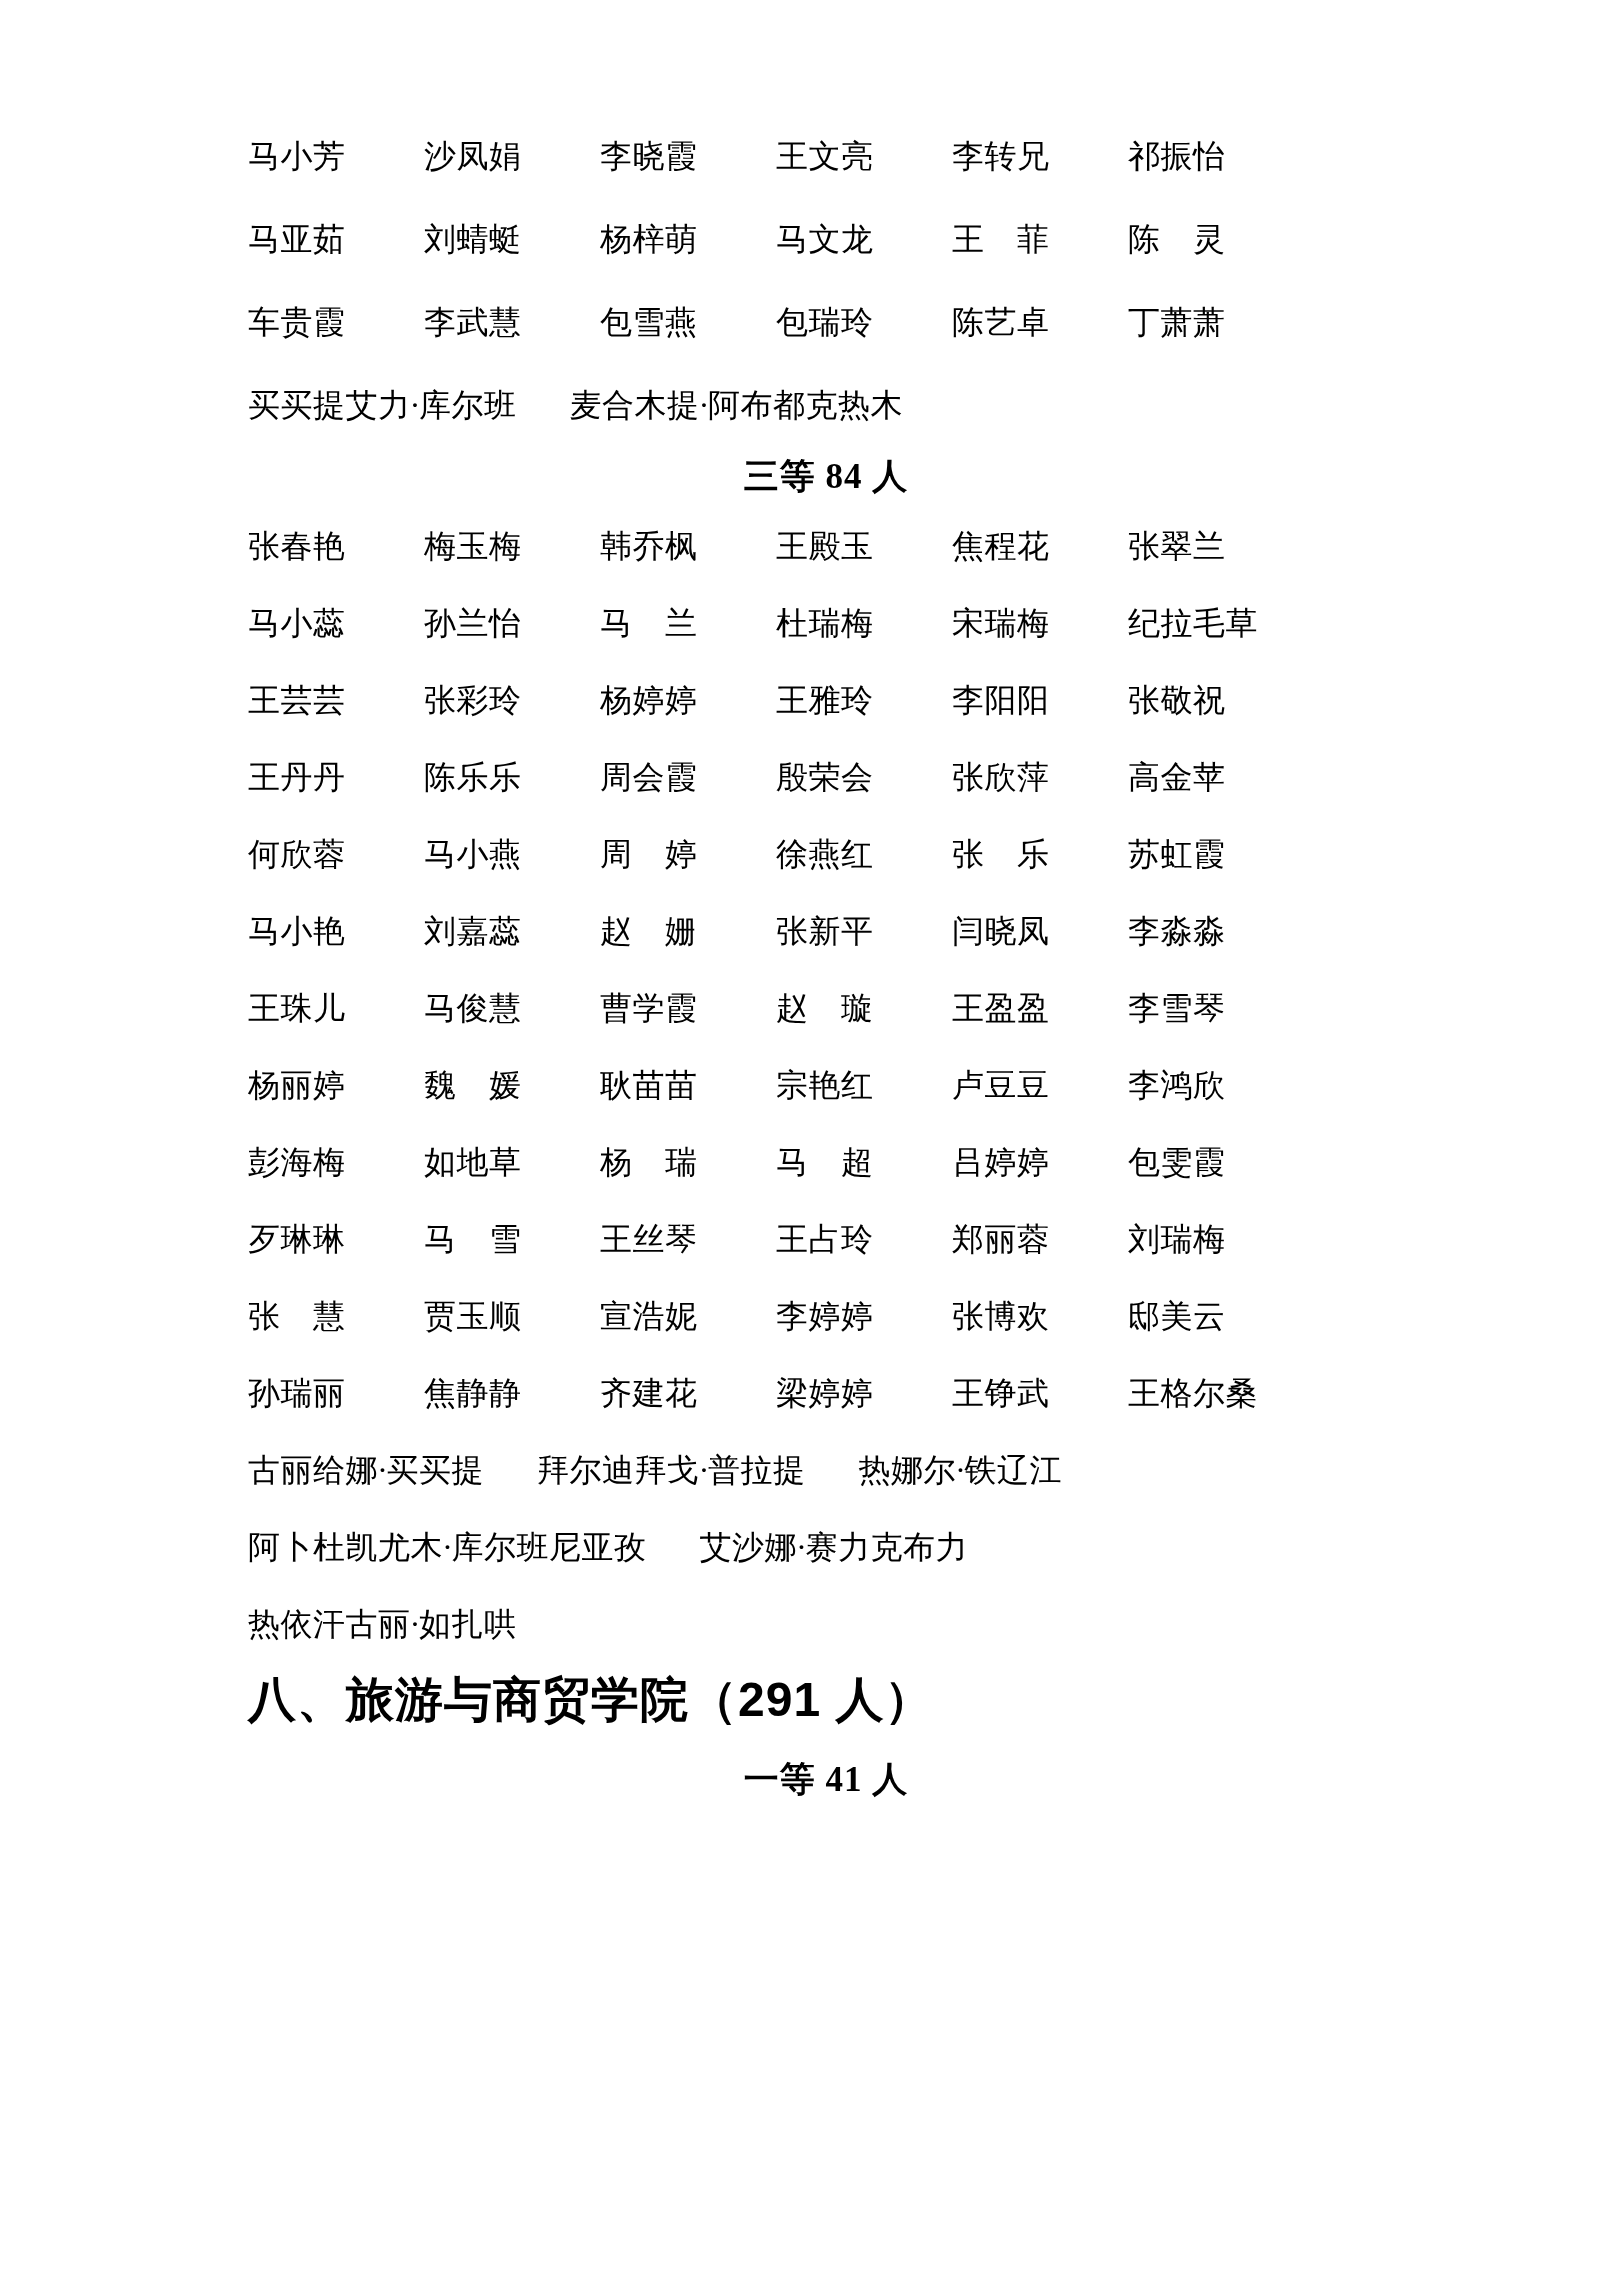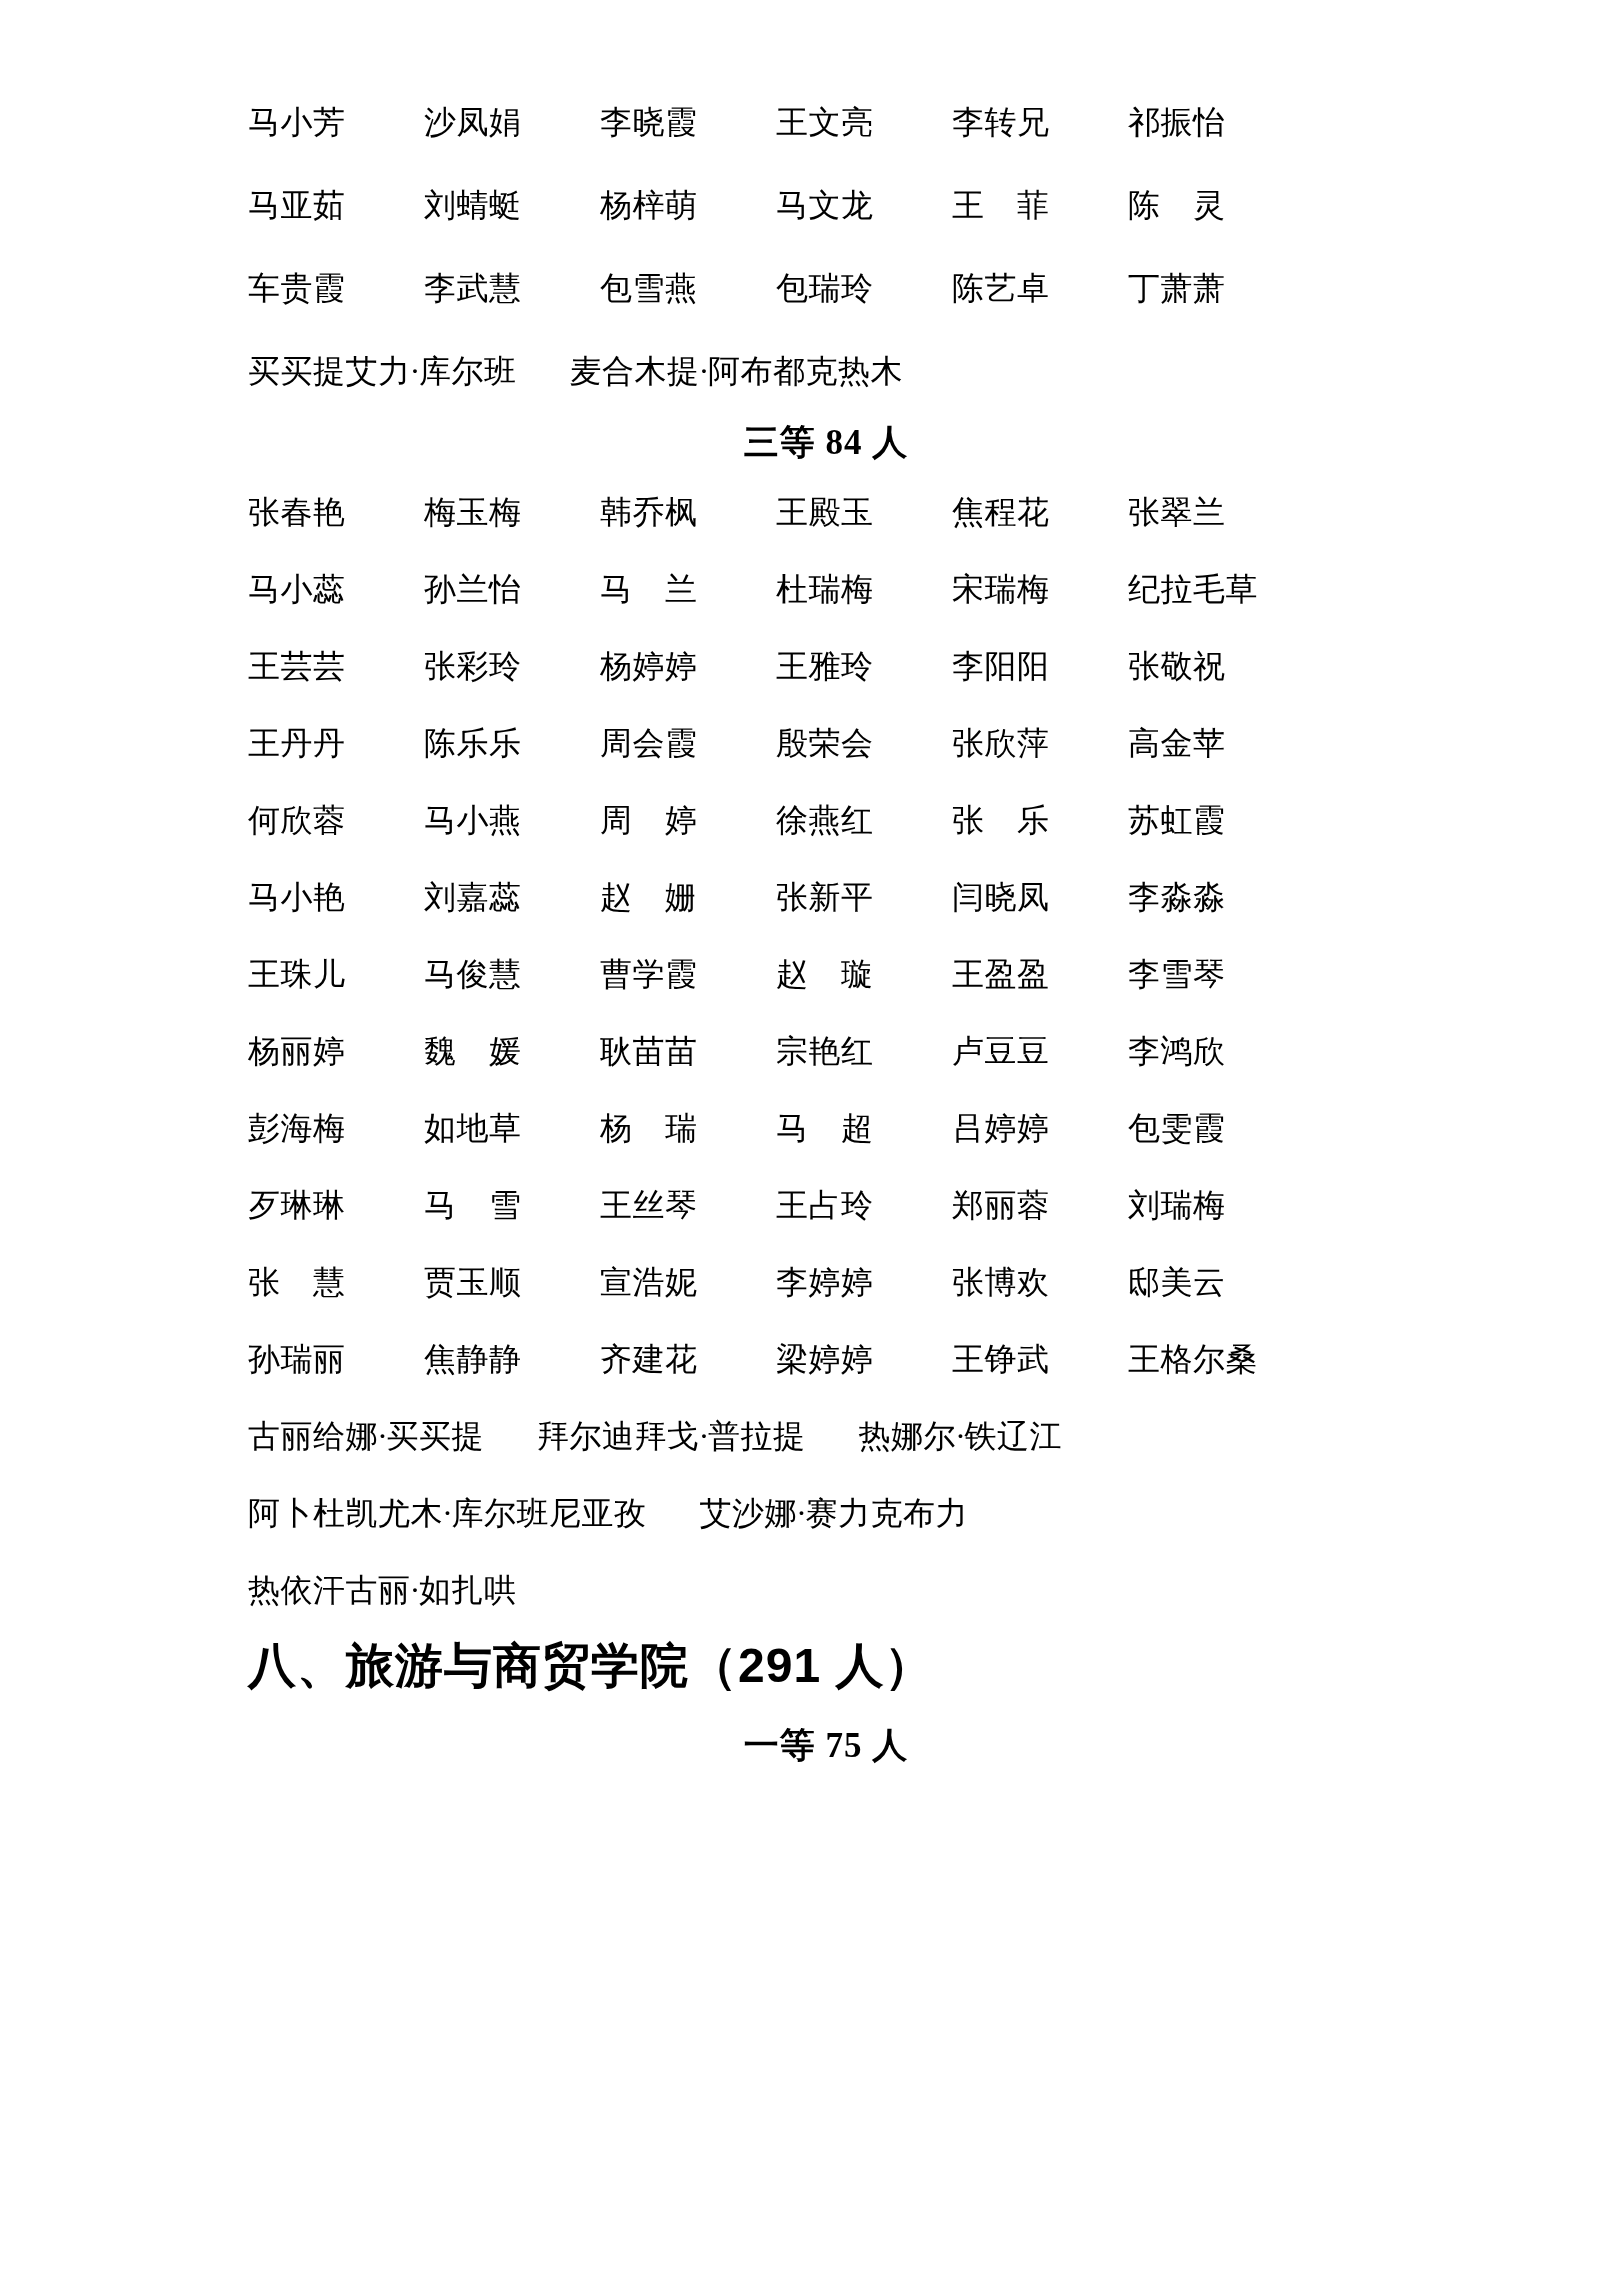--- a/index.html
+++ b/index.html
@@ -11,21 +11,21 @@
     position: relative;
     width: 1623px;
     height: 2295px;
     margin: 0 auto;
     background: #ffffff;
     color: #000000;
     font-family: "Liberation Serif", serif;
     overflow: hidden;
   }
   .content {
-    padding-top: 80px;
+    padding-top: 114px;
   }
   
   .names-row {
     display: flex;
     align-items: center;
     margin-left: 248px;
     height: 77px;
     font-size: 32px;
     line-height: 1;
     white-space: nowrap;
@@ -212,16 +212,16 @@
         </div>
         <div class="names-row">
           <span class="name wide">阿卜杜凯尤木·库尔班尼亚孜</span>
           <span class="name wide">艾沙娜·赛力克布力</span>
         </div>
         <div class="names-row">
           <span class="name wide">热依汗古丽·如扎哄</span>
         </div>
       </div>
       <div class="heading-left">八、旅游与商贸学院（291 人）</div>
-      <div class="heading-center tall">一等 75 人</div>
+      <div class="heading-center tall">一等 41 人</div>
     </div>
 </div>
 
 
 </body></html>

